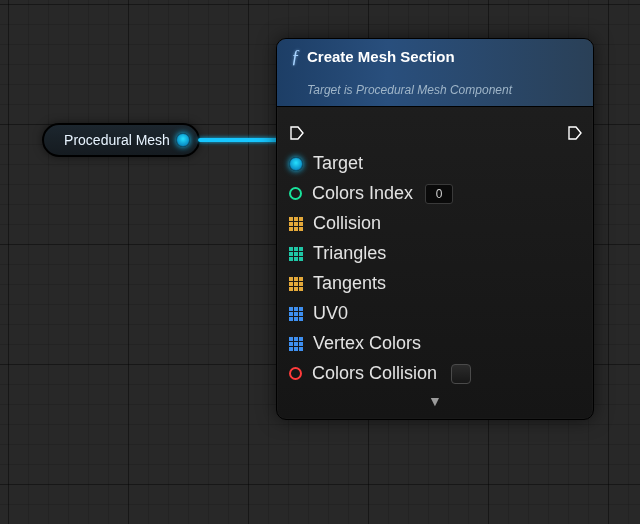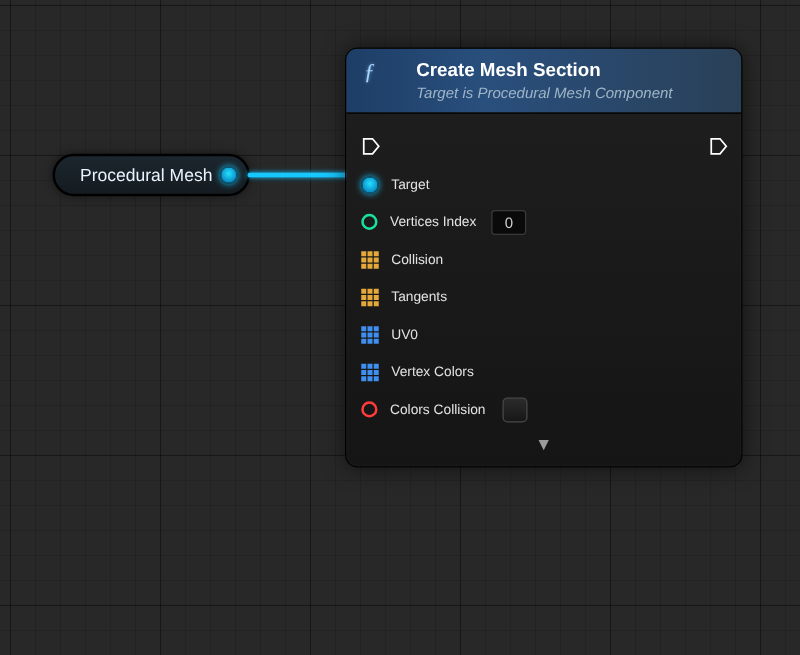--- a/index.html
+++ b/index.html
@@ -72,21 +72,21 @@
     width: 318px;
     background: linear-gradient(#1f1f1f, #151515);
     border: 1px solid #000;
     border-radius: 10px;
     box-shadow: 0 0 18px rgba(0,0,0,0.55), inset 0 0 0 1px rgba(255,255,255,0.02);
     overflow: hidden;
   }
   .node-header {
     display: flex;
     align-items: flex-start;
-    gap: 26px;
+    gap: 0;
     padding: 9px 12px 8px 12px;
     background: linear-gradient(90deg, #1d3e66 0%, #294f7d 35%, #2a4057 100%);
     border-bottom: 1px solid #000;
   }
   .fn-icon {
     width: 18px; height: 18px;
     flex: none;
     margin-top: 2px;
     position: relative;
   }
@@ -107,20 +107,21 @@
   }
   .node-title .title {
     color: #ffffff;
     font-size: 15px;
     font-weight: 600;
   }
   .node-title .subtitle {
     color: #9fb5c8;
     font-size: 12px;
     font-style: italic;
+    margin-top: 16px;
   }
 
   .node-body {
     padding: 10px 12px 6px 12px;
   }
 
   .row {
     display: flex;
     align-items: center;
     min-height: 30px;
@@ -154,21 +155,21 @@
     border: 2.5px solid #ff3b3b;
     width: 13px; height: 13px;
   }
   
   .pin.array { width: 14px; height: 14px; display: grid; grid-template-columns: repeat(3,1fr); grid-template-rows: repeat(3,1fr); gap: 1px;}
   .pin.array span { width: 100%; height: 100%; }
   .pin.array.gold span   { background: #e4a93a; }
   .pin.array.teal span   { background: #1fc7a6; }
   .pin.array.blue span   { background: #3e8ff0; }
 
-  .pin-label { color: #e3e3e3; font-size: 11px; }
+  .pin-label { color: #e3e3e3; font-size: 18px; }
 
   .int-input {
     margin-left: 2px;
     width: 28px; height: 20px;
     background: #0a0a0a;
     border: 1px solid #3a3a3a;
     border-radius: 3px;
     color: #cfcfcf;
     font-size: 12px;
     text-align: center;
@@ -225,39 +226,53 @@
       </span>
     </div>
 
     <div class="row">
       <span class="pin object"></span>
       <span class="pin-label">Target</span>
     </div>
 
     <div class="row">
       <span class="pin int"></span>
-      <span class="pin-label">Vertices Index</span>
+      <span class="pin-label">Colors Index</span>
       <span class="int-input">0</span>
     </div>
 
     <div class="row">
       <span class="pin array gold">
           <span></span>
           <span></span>
           <span></span>
           <span></span>
           <span></span>
           <span></span>
           <span></span>
           <span></span>
           <span></span>
         </span>
       <span class="pin-label">Collision</span>
     </div>
 
+    <div class="row">
+      <span class="pin array teal">
+          <span></span>
+          <span></span>
+          <span></span>
+          <span></span>
+          <span></span>
+          <span></span>
+          <span></span>
+          <span></span>
+          <span></span>
+        </span>
+      <span class="pin-label">Triangles</span>
+    </div>
 
     <div class="row">
       <span class="pin array gold">
           <span></span>
           <span></span>
           <span></span>
           <span></span>
           <span></span>
           <span></span>
           <span></span>

